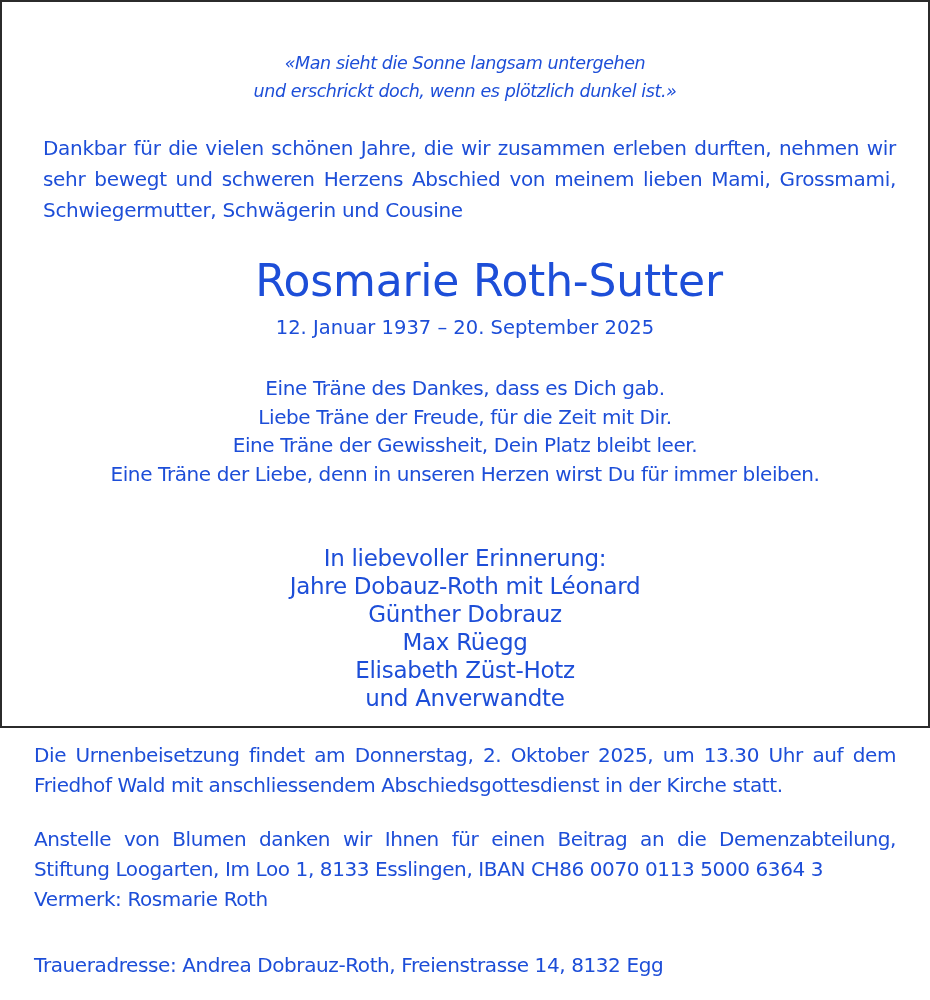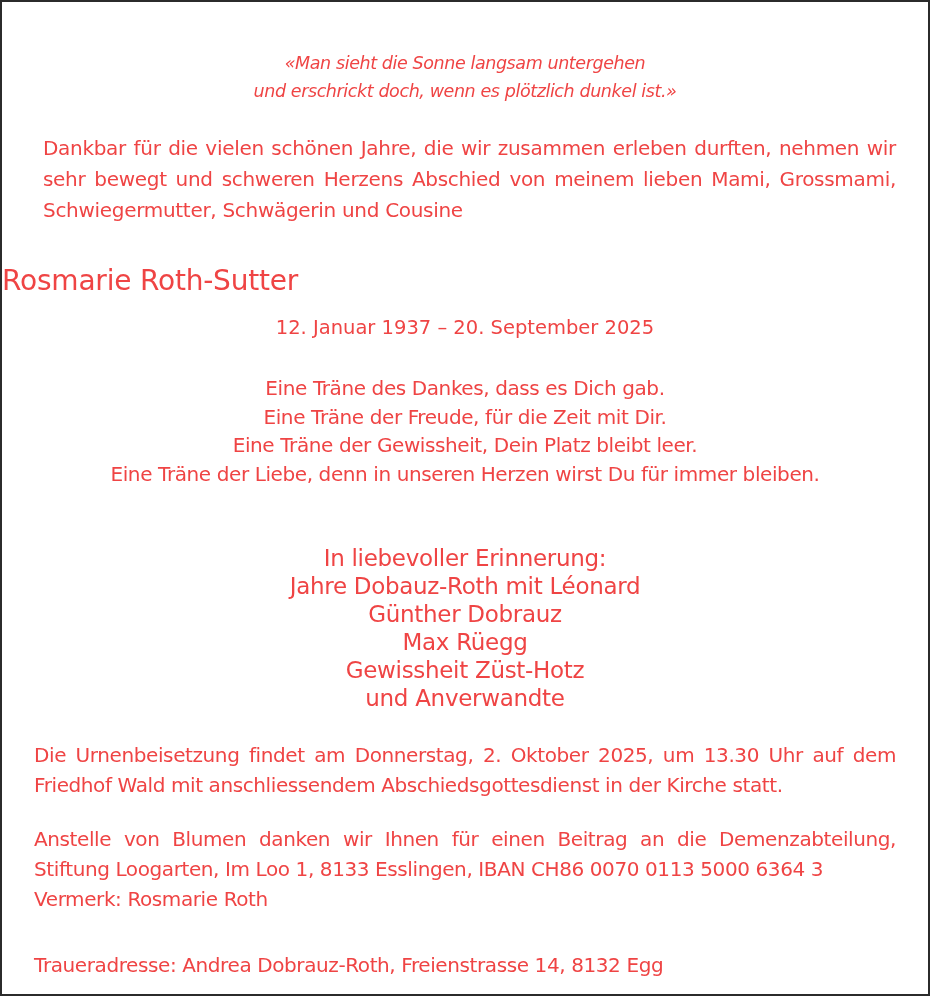--- a/index.html
+++ b/index.html
@@ -9,24 +9,24 @@
   }
   body {
     width: 930px;
     height: 1000px;
     overflow: hidden;
   }
   .notice {
     position: relative;
     box-sizing: border-box;
     width: 930px;
-    height: 996px;
+    height: 728px;
     border: 2px solid #2b2b2b;
     background: #ffffff;
-    color: #ef4444;
+    color: #1d4ed8;
     font-family: "DejaVu Sans", sans-serif;
   }
   .abs {
     position: absolute;
     left: 0;
     right: 0;
   }
   .quote {
     top: 47px;
     text-align: center;
@@ -48,24 +48,26 @@
   }
   .intro .ln {
     display: block;
     text-align: justify;
     text-align-last: justify;
     white-space: nowrap;
   }
   .intro .ln.last { text-align-last: left; }
   .name {
     top: 253px;
-    font-size: 28px;
+    text-align: center;
+    font-size: 44px;
     line-height: 52px;
     letter-spacing: -0.2px;
     font-weight: 400;
+    margin-left: 48px;
   }
   .dates {
     top: 311px;
     text-align: center;
     font-size: 19.5px;
     line-height: 30px;
   }
   .poem {
     top: 372px;
     text-align: center;
@@ -114,31 +116,31 @@
     <span class="ln">Dankbar für die vielen schönen Jahre, die wir zusammen erleben durften, nehmen wir</span>
     <span class="ln">sehr bewegt und schweren Herzens Abschied von meinem lieben Mami, Grossmami,</span>
     <span class="ln last">Schwiegermutter, Schwägerin und Cousine</span>
   </div>
 
   <div class="abs name">Rosmarie Roth-Sutter</div>
   <div class="abs dates">12. Januar 1937 – 20. September 2025</div>
 
   <div class="abs poem">
     <div>Eine Träne des Dankes, dass es Dich gab.</div>
-    <div>Eine Träne der Freude, für die Zeit mit Dir.</div>
+    <div>Liebe Träne der Freude, für die Zeit mit Dir.</div>
     <div>Eine Träne der Gewissheit, Dein Platz bleibt leer.</div>
     <div>Eine Träne der Liebe, denn in unseren Herzen wirst Du für immer bleiben.</div>
   </div>
 
   <div class="abs memory">
     <div>In liebevoller Erinnerung:</div>
     <div>Jahre Dobauz-Roth mit Léonard</div>
     <div>Günther Dobrauz</div>
     <div>Max Rüegg</div>
-    <div>Gewissheit Züst-Hotz</div>
+    <div>Elisabeth Züst-Hotz</div>
     <div>und Anverwandte</div>
   </div>
 
   <div class="abs para burial">
     <span class="ln j">Die Urnenbeisetzung findet am Donnerstag, 2. Oktober 2025, um 13.30 Uhr auf dem</span>
     <span class="ln">Friedhof Wald mit anschliessendem Abschiedsgottesdienst in der Kirche statt.</span>
   </div>
 
   <div class="abs para donation">
     <span class="ln j">Anstelle von Blumen danken wir Ihnen für einen Beitrag an die Demenzabteilung,</span>

